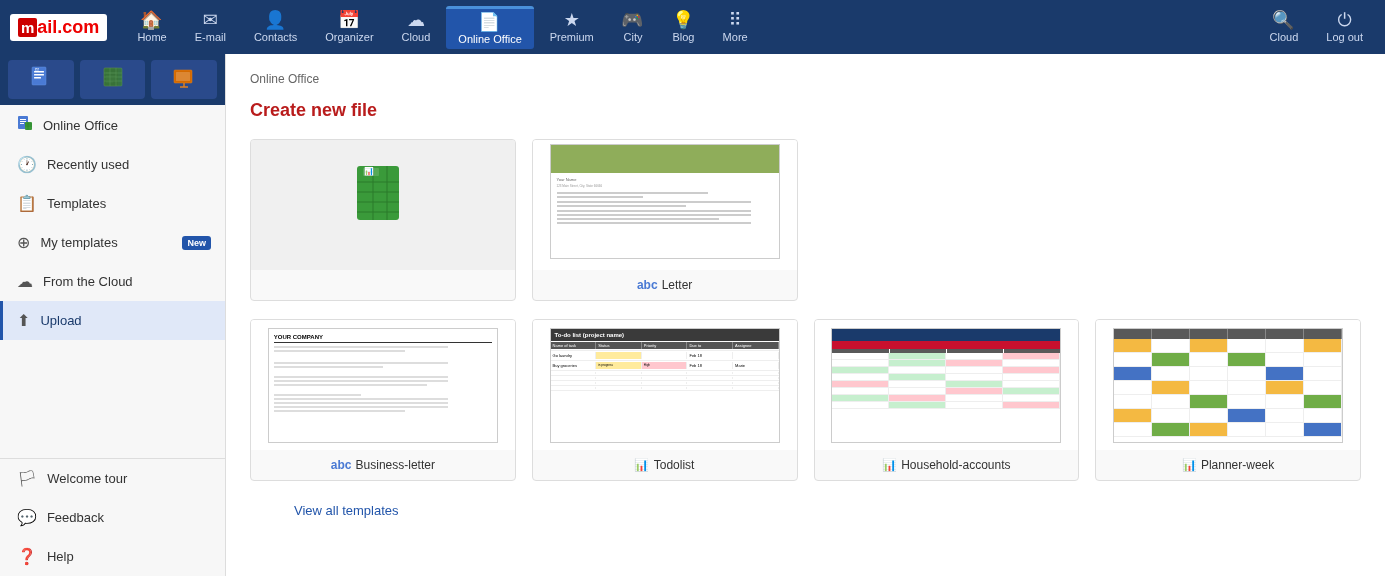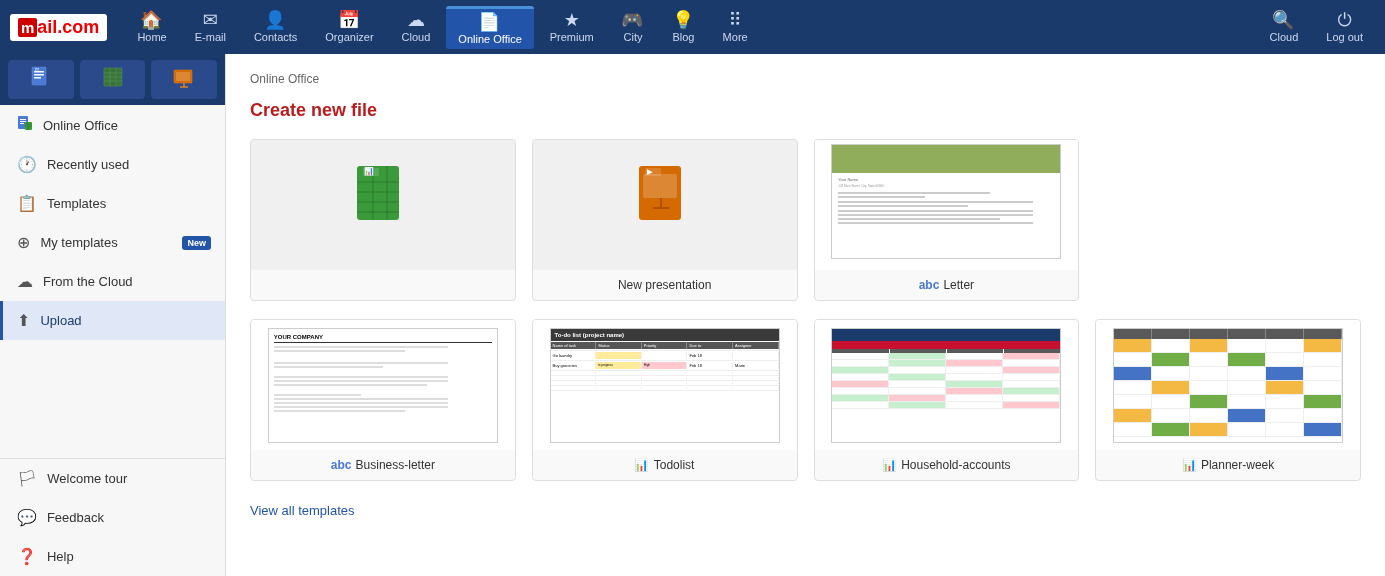--- a/index.html
+++ b/index.html
@@ -197,20 +197,21 @@
       justify-content: center;
     }
 
     .view-all {
       color: #2255aa;
       font-size: 13px;
       cursor: pointer;
       text-decoration: none;
       margin-top: 4px;
       display: inline-block;
+      margin-left: 44px;
     }
     .tmpl-letter-inner {
       width: 90%;
       height: 115px;
       background: white;
       border: 1px solid #ccc;
       padding: 6px;
       font-size: 5px;
       color: #333;
       position: relative;
@@ -533,37 +534,20 @@
               <line x1="4" y1="48" x2="46" y2="48" stroke="#2a7a2a" stroke-width="1"></line>
               <line x1="20" y1="2" x2="20" y2="56" stroke="#2a7a2a" stroke-width="1"></line>
               <line x1="34" y1="2" x2="34" y2="56" stroke="#2a7a2a" stroke-width="1"></line>
               <rect x="10" y="4" width="16" height="8" rx="1" fill="white" opacity="0.15"></rect>
               <text x="11" y="10" font-size="8" fill="white" font-weight="bold" font-family="Arial">📊</text>
             </svg>
           </span>
         </div>
       </div>
 
-      <div class="file-card">
-        <div class="file-preview new-doc-card">
-          <span class="file-icon-large">
-            <svg width="60" height="70" viewBox="0 0 60 70" fill="none">
-              <rect x="4" y="2" width="42" height="54" rx="3" fill="#d46a00"></rect>
-              <rect x="8" y="10" width="34" height="24" rx="2" fill="white" opacity="0.2"></rect>
-              <line x1="26" y1="34" x2="26" y2="44" stroke="#b05000" stroke-width="2"></line>
-              <line x1="18" y1="44" x2="34" y2="44" stroke="#b05000" stroke-width="2"></line>
-              <rect x="10" y="4" width="16" height="8" rx="1" fill="white" opacity="0.15"></rect>
-              <text x="12" y="10" font-size="7" fill="white" font-weight="bold" font-family="Arial">▶</text>
-            </svg>
-          </span>
-        </div>
-        <div class="file-label">
-          <span>New presentation</span>
-        </div>
-      </div>
 
       <div class="file-card">
         <div class="file-preview" style="background:white; align-items:flex-start; padding: 4px;">
           <div class="tmpl-letter-inner">
             <div class="tmpl-letter-header"></div>
             <div style="font-size:4px;color:#666;margin-bottom:2px;">Your Name</div>
             <div style="font-size:3px;color:#999;">123 Main Street, City, State 66666</div>
             <div class="tmpl-text-line" style="margin-top:4px;"></div>
             <div class="tmpl-text-line short"></div>
             <div style="margin-top:3px;"></div>

